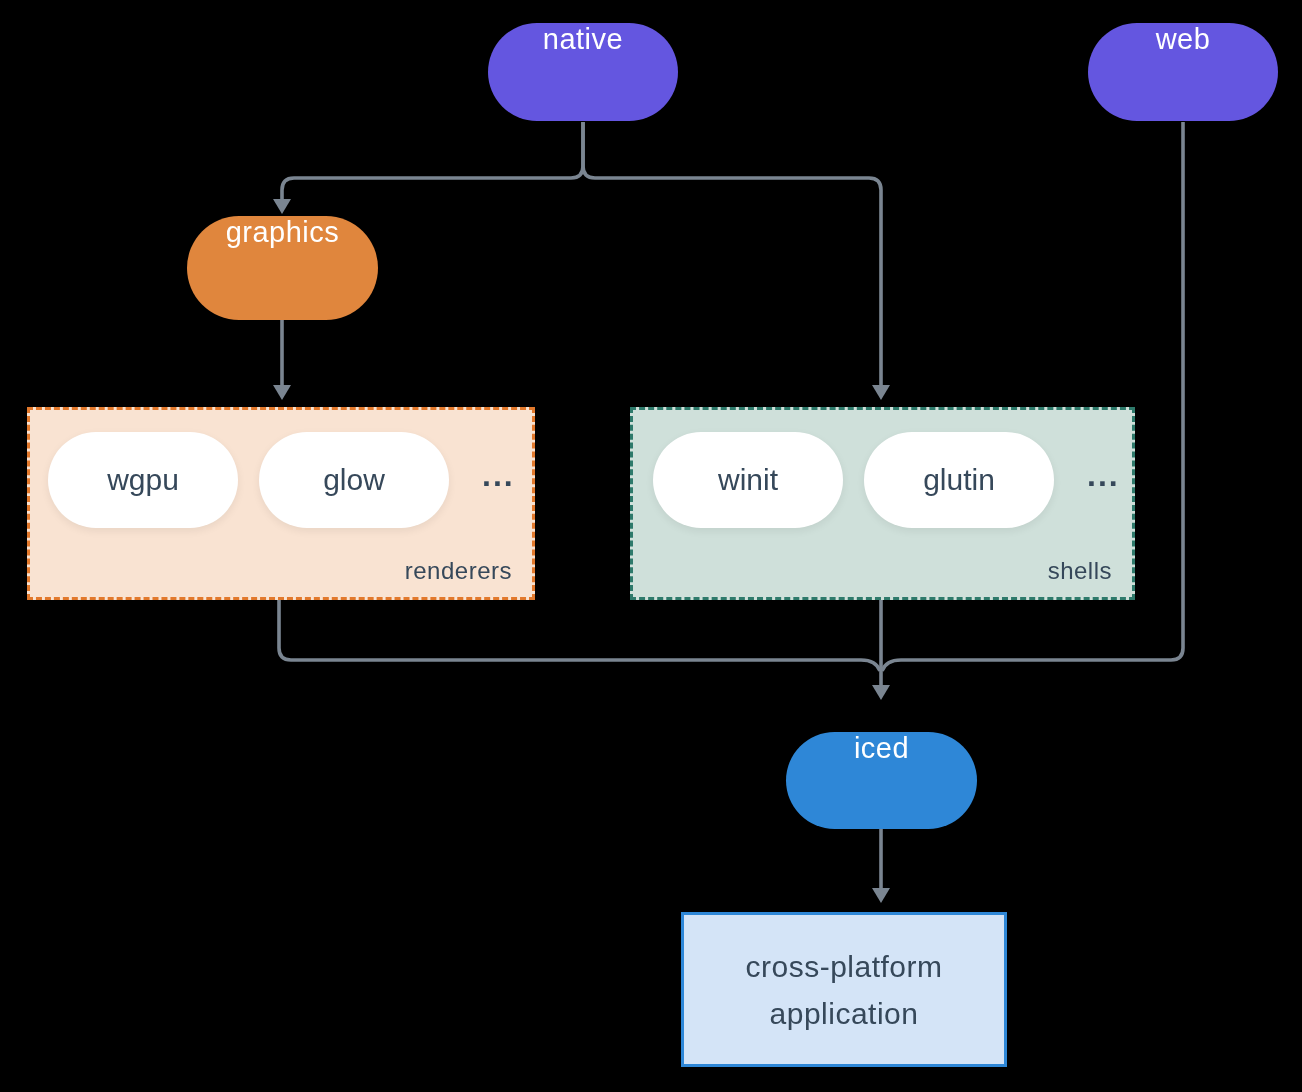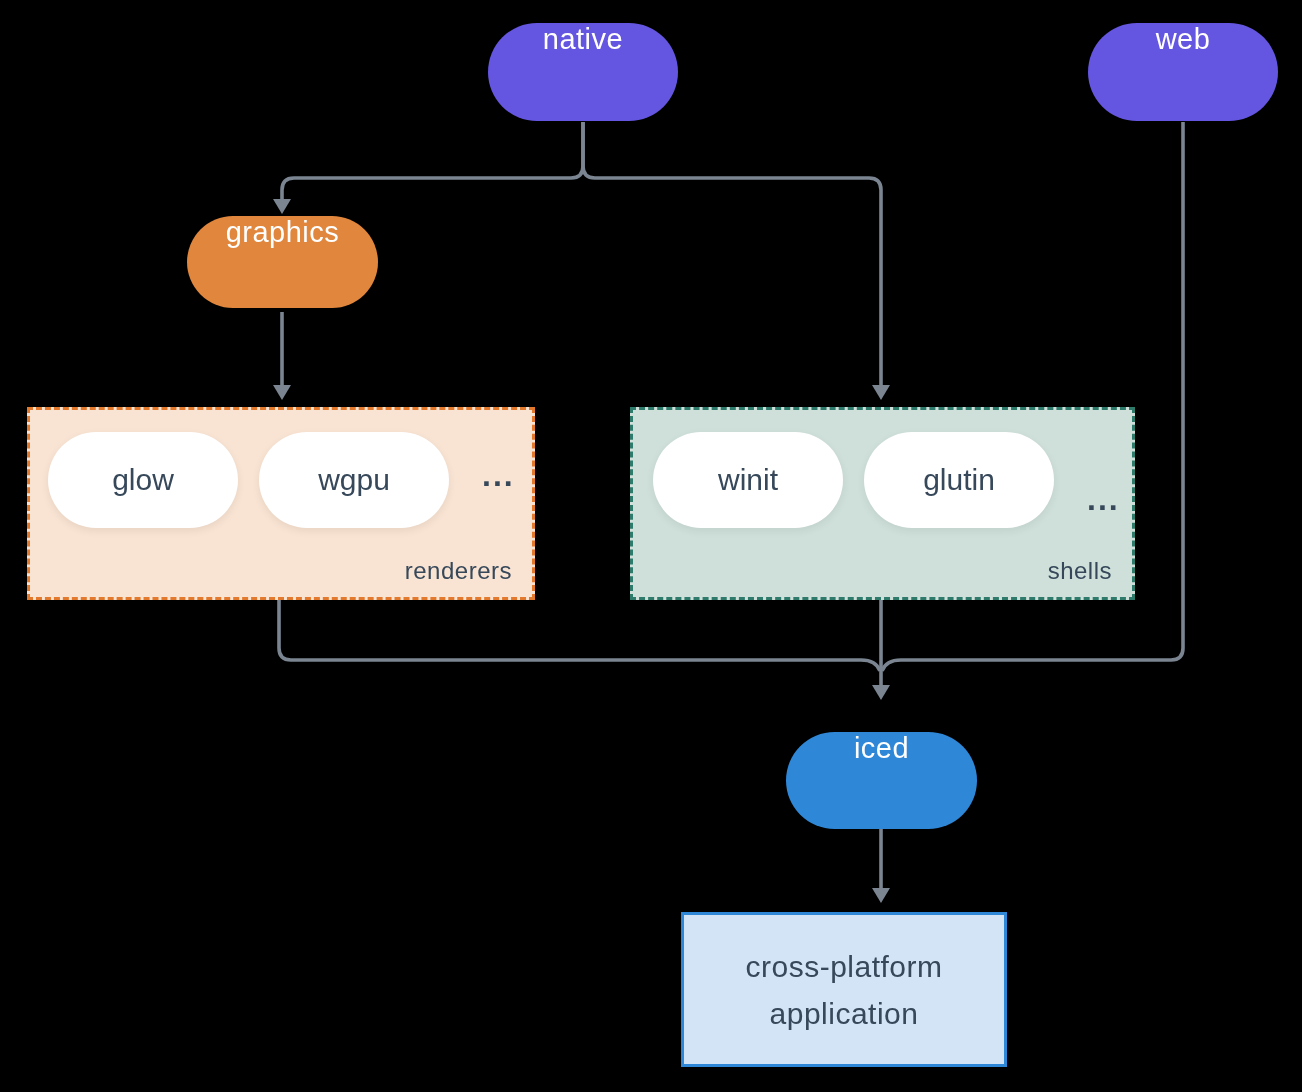--- a/index.html
+++ b/index.html
@@ -25,32 +25,32 @@
   svg.edges path{fill:none;stroke:var(--connector);stroke-width:3.6;stroke-linejoin:round;}
   svg.edges polygon{fill:var(--connector);stroke:none;}
 
   .pill{
     position:absolute;display:flex;align-items:flex-start;justify-content:center;
     border-radius:60px;font-size:29px;font-weight:500;letter-spacing:0.5px;
     color:var(--light-text);
   }
   .node-native{left:488px;top:23px;width:190px;height:98px;background:var(--platform-node);}
   .node-web{left:1088px;top:23px;width:190px;height:98px;background:var(--platform-node);}
-  .node-graphics{left:187px;top:216px;width:191px;height:92px;background:var(--graphics-node);}
+  .node-graphics{left:187px;top:216px;width:191px;height:104px;background:var(--graphics-node);}
   .node-iced{left:786px;top:732px;width:191px;height:97px;background:var(--iced-node);}
 
   .group{
     position:absolute;top:407px;height:193px;border:3px dashed;
     display:flex;align-items:flex-start;
   }
   .group-renderers{left:27px;width:508px;background:var(--renderers-group-bg);border-color:var(--renderers-group-border);}
   .group-shells{left:630px;width:505px;background:var(--shells-group-bg);border-color:var(--shells-group-border);}
   .group-row{display:flex;align-items:center;margin-top:22px;gap:21px;}
   .group-renderers .group-row{margin-left:18px;}
-  .group-shells .group-row{margin-left:20px;align-items:flex-end;}
+  .group-shells .group-row{margin-left:20px;}
   .inner-pill{
     width:190px;height:96px;border-radius:48px;background:#ffffff;
     display:flex;align-items:center;justify-content:center;
     font-size:30px;font-weight:500;color:var(--dark-text);
     box-shadow:0 3px 8px rgba(0,0,0,0.07);
   }
   .ellipsis{
     font-size:32px;font-weight:700;color:var(--dark-text);letter-spacing:2px;
     margin-left:12px;padding-bottom:10px;
   }
@@ -94,24 +94,24 @@
     <span>web</span>
   </div>
 
   <div class="pill node-graphics">
     <span>graphics</span>
   </div>
 
   <div class="group group-renderers">
     <div class="group-row">
       <div class="inner-pill">
-        <span>glow</span>
+        <span>wgpu</span>
       </div>
       <div class="inner-pill">
-        <span>wgpu</span>
+        <span>glow</span>
       </div>
       <div class="ellipsis">...</div>
     </div>
     <div class="group-label">renderers</div>
   </div>
 
   <div class="group group-shells">
     <div class="group-row">
       <div class="inner-pill">
         <span>winit</span>

